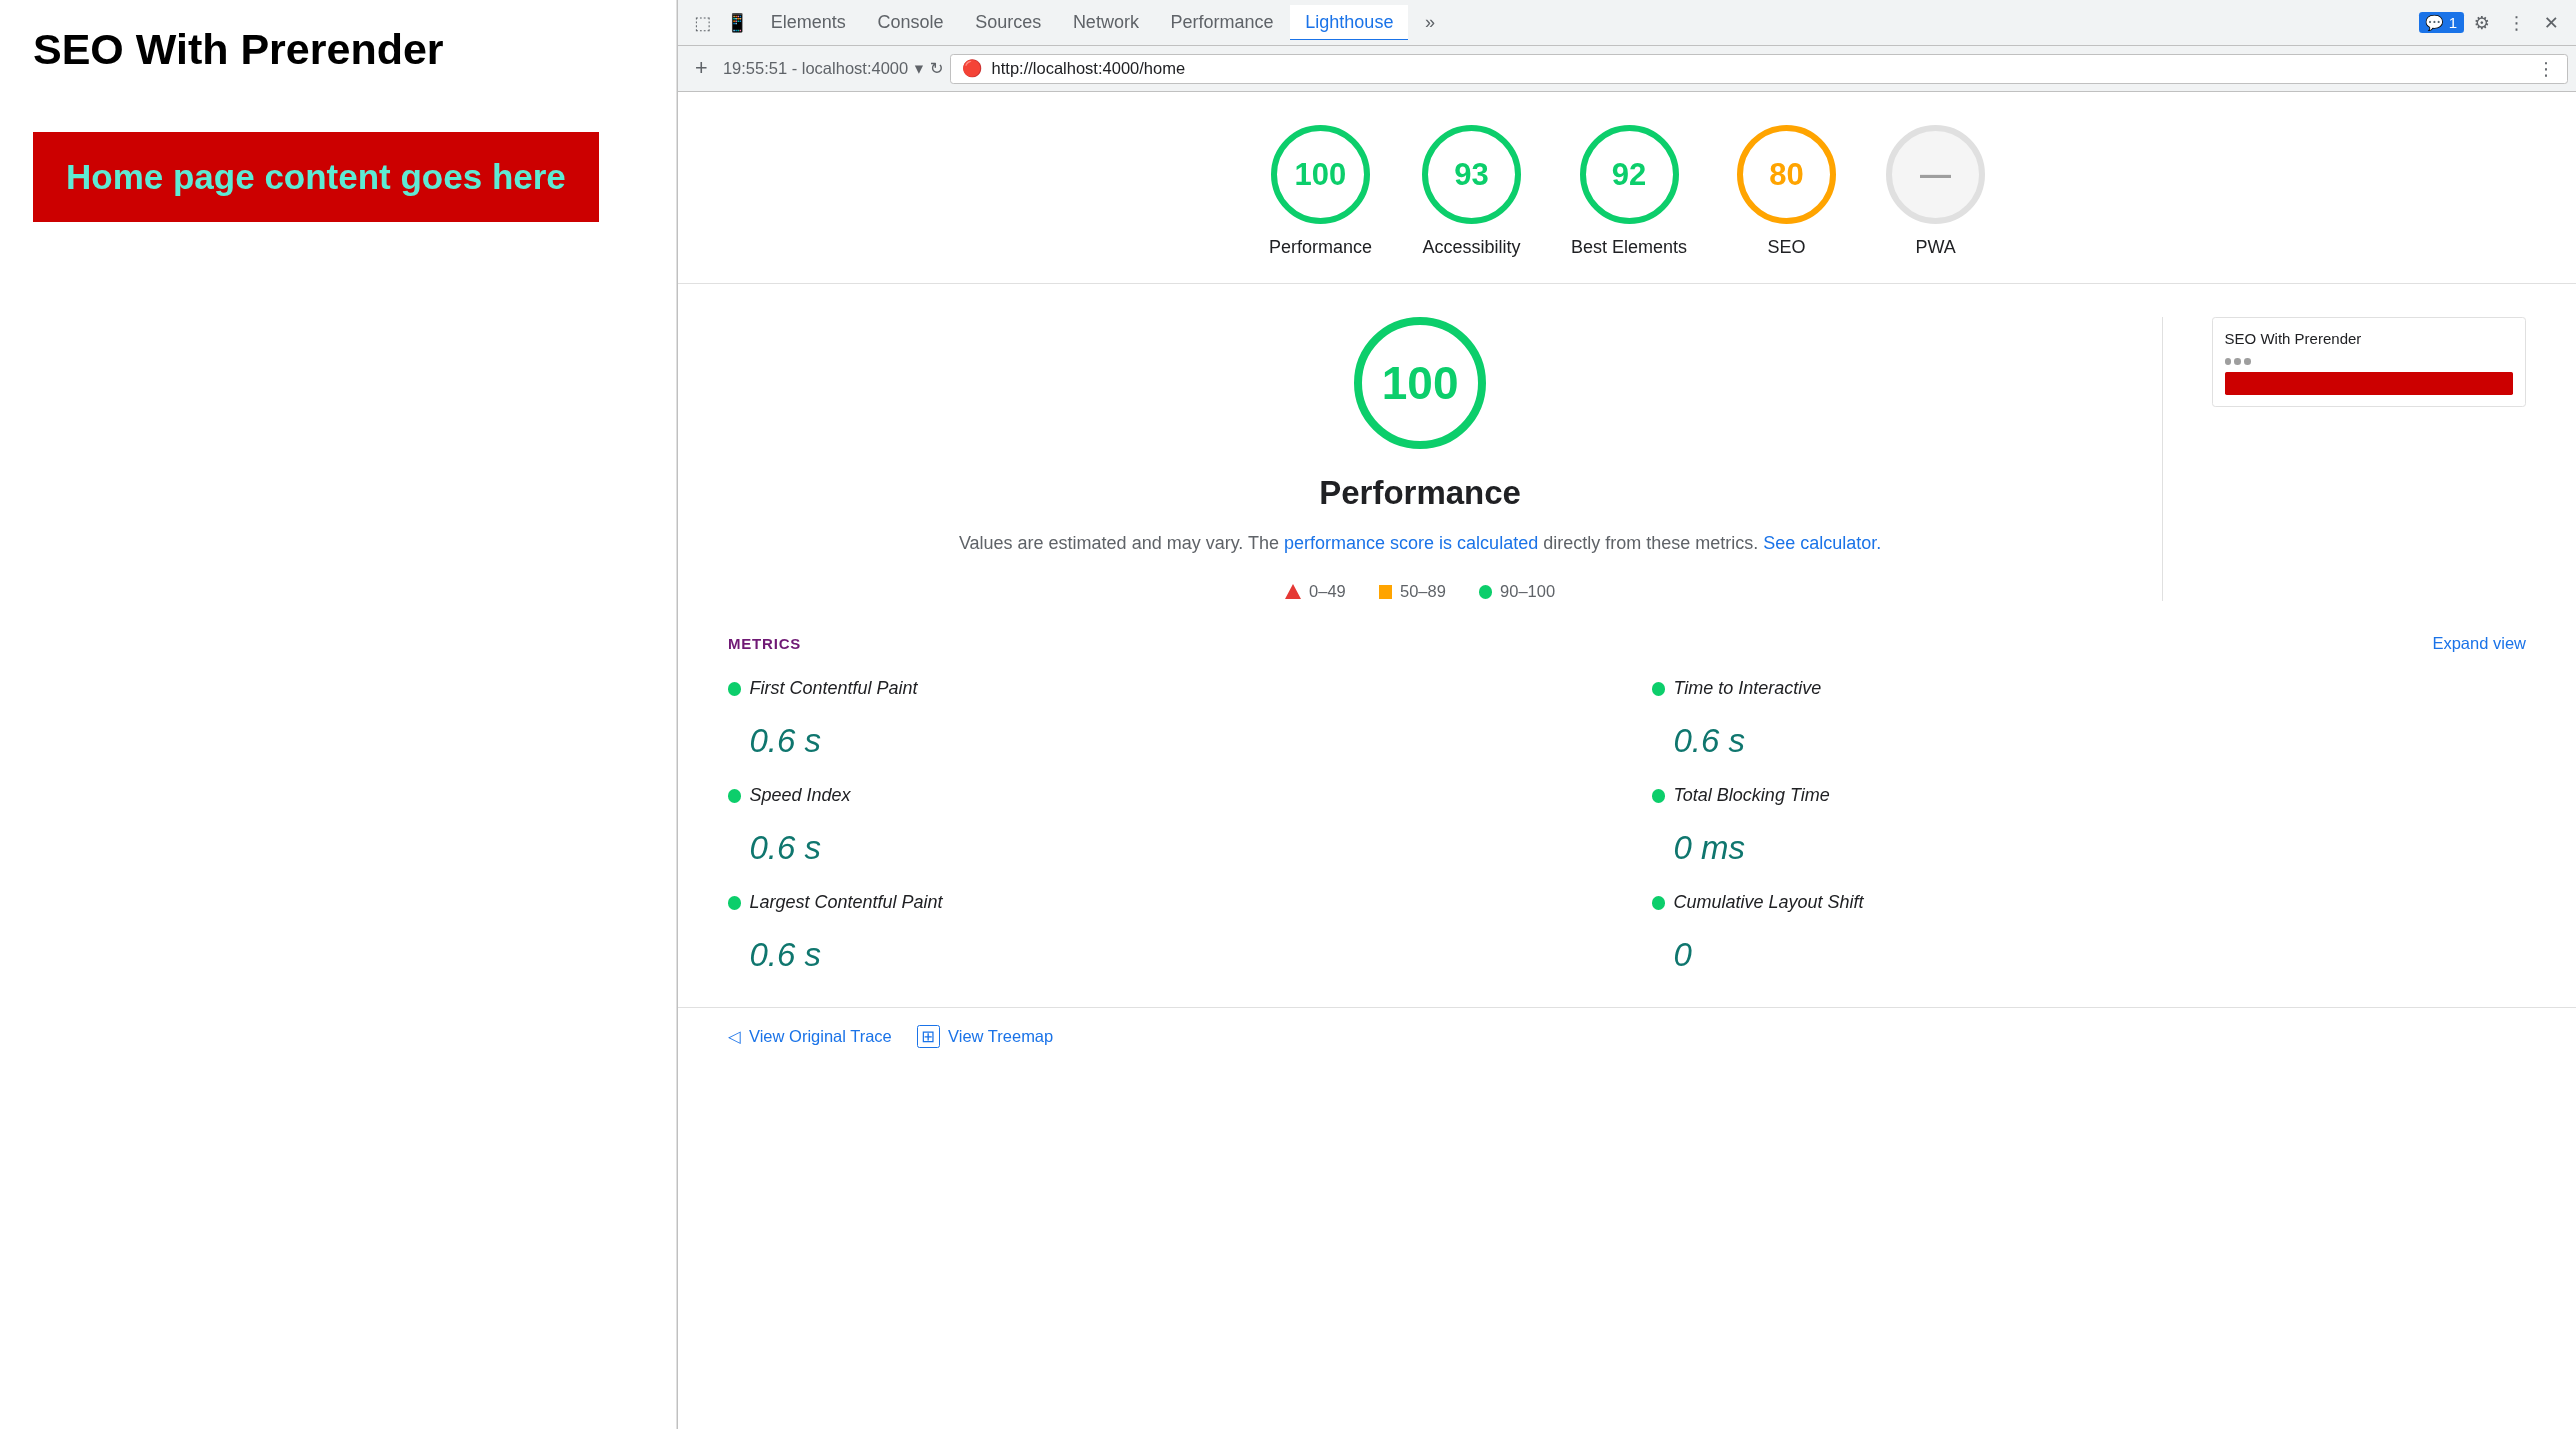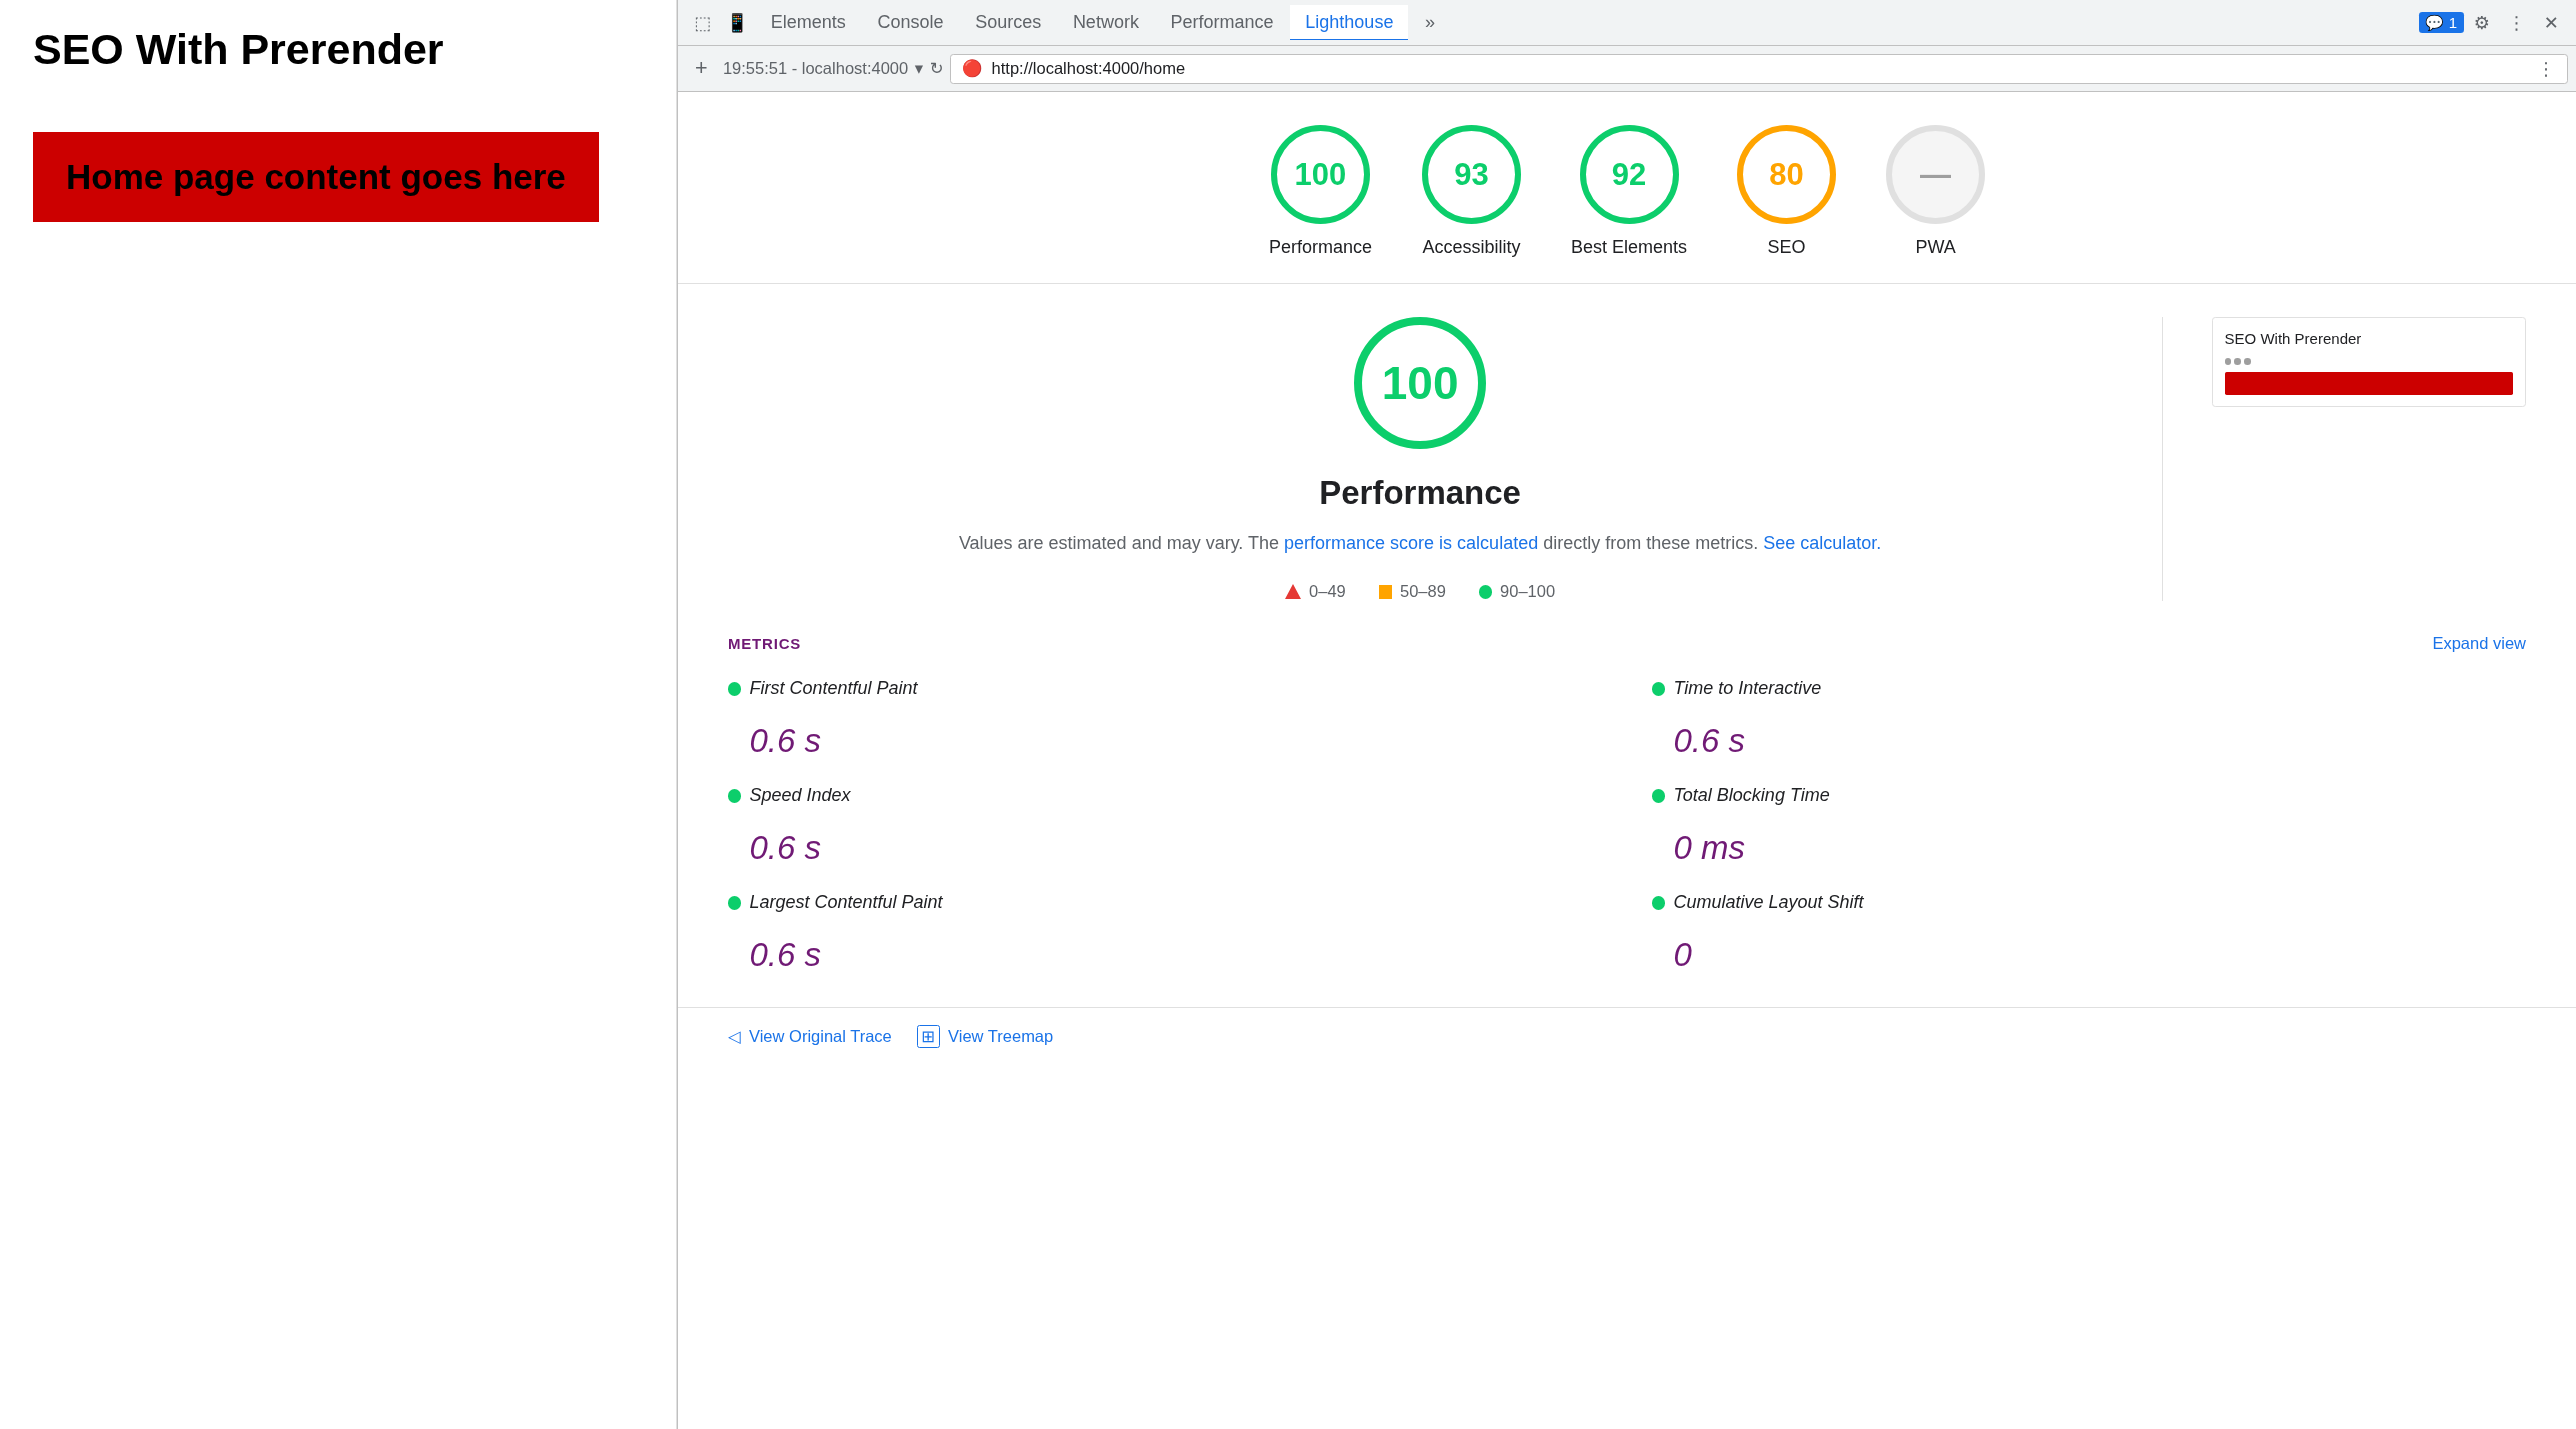--- a/index.html
+++ b/index.html
@@ -35,21 +35,21 @@
     .home-banner {
       background: #cc0000;
       color: #ff0000;
       padding: 25px 33px;
       margin-top: 33px;
       display: inline-block;
     }
     .home-banner span {
       font-size: 35px;
       font-weight: bold;
-      color: #000000;
+      color: #5eead4;
     }
 
     
     .devtools-panel {
       flex: 1;
       height: 1429px;
       background: #fff;
       display: flex;
       flex-direction: column;
       border-left: 0.8px solid #c0c0c0;
@@ -357,21 +357,21 @@
       border-radius: 50%;
       background: #0cce6b;
       flex-shrink: 0;
     }
     .metric-label {
       font-size: 18px;
       color: #202124;
     }
     .metric-value {
       font-size: 33px;
-      color: #701a75;
+      color: #0f766e;
       font-weight: 300;
       padding-left: 21.5px;
     }
 
     
     .bottom-actions {
       padding: 16.5px 50px;
       display: flex;
       gap: 25px;
       border-top: 0.8px solid #e0e0e0;

